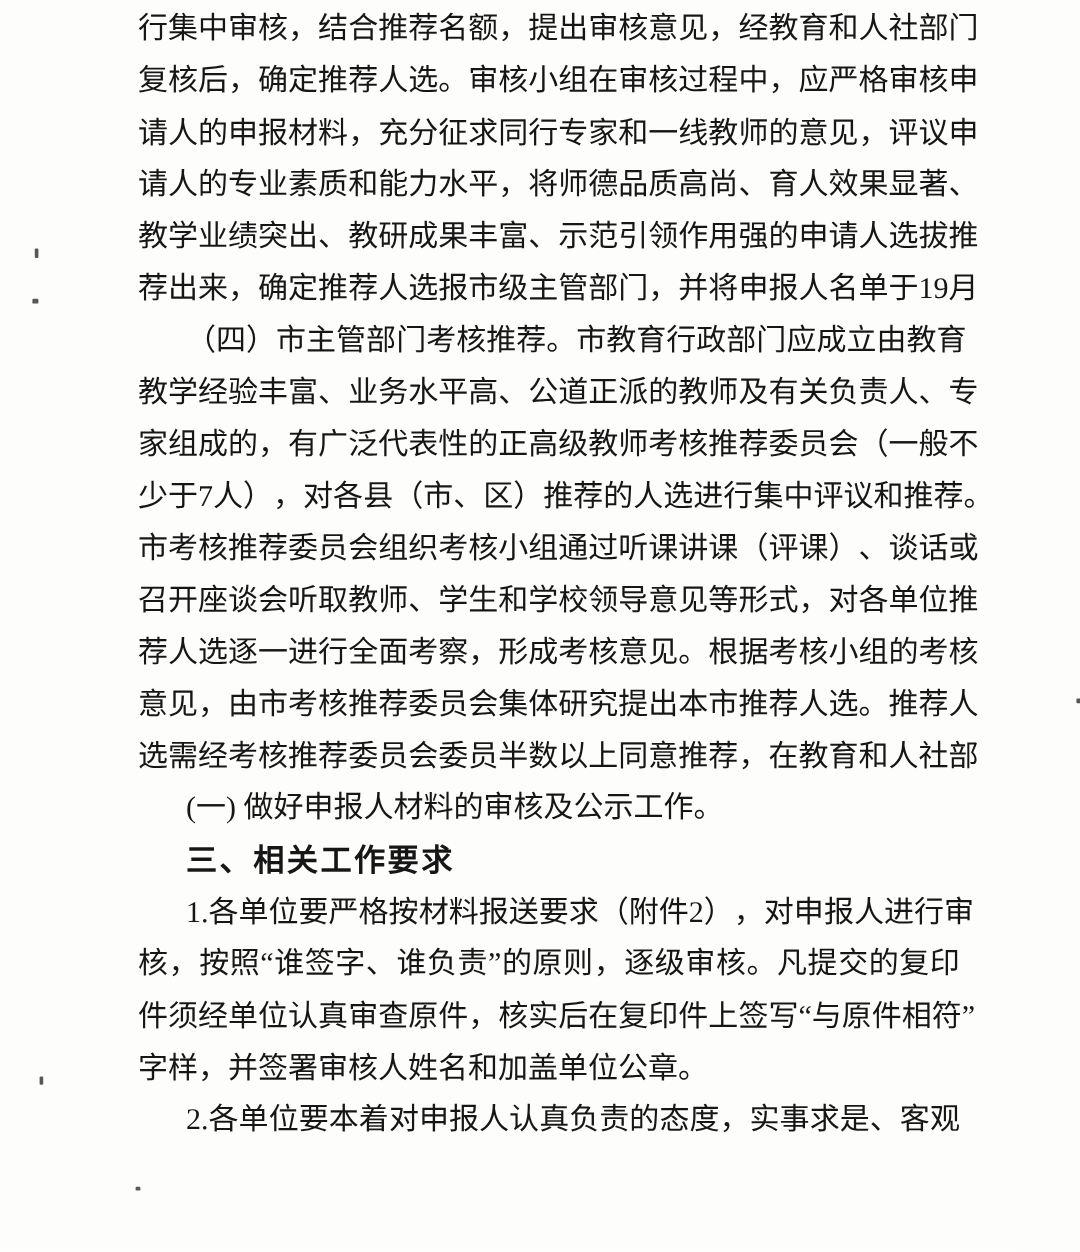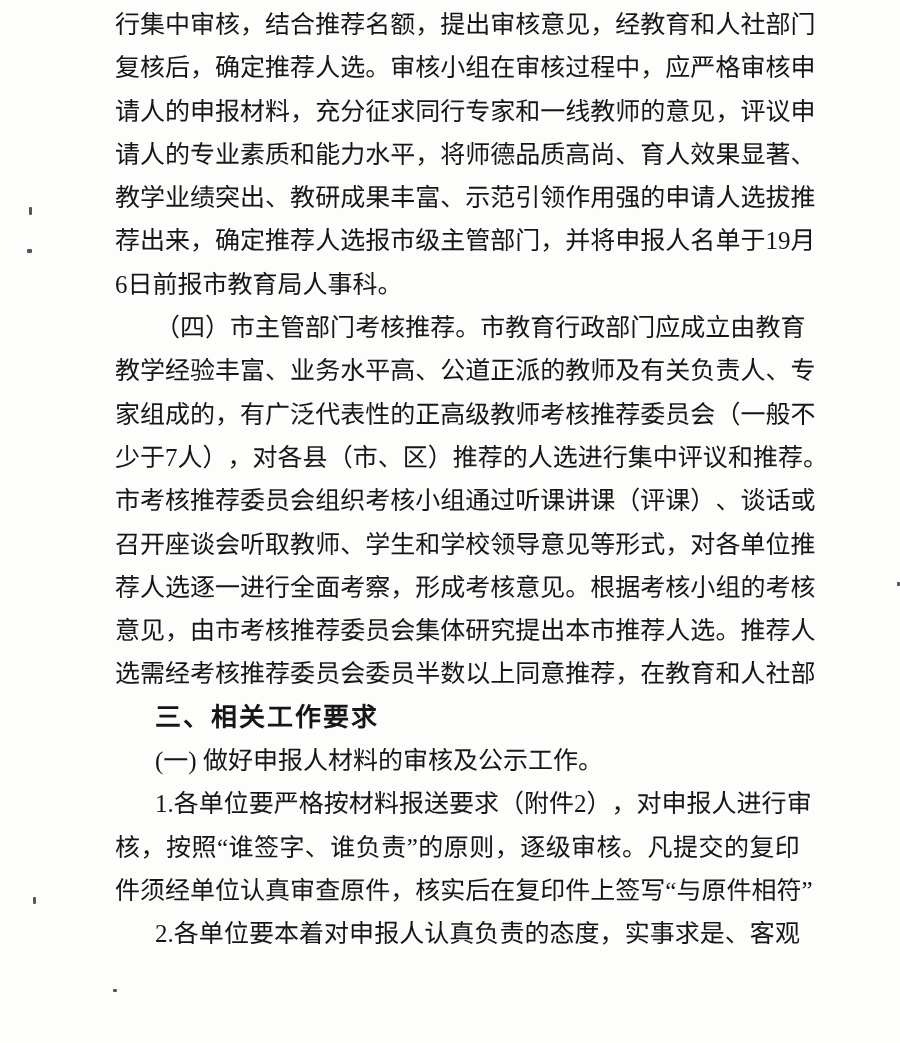--- a/index.html
+++ b/index.html
@@ -228,21 +228,20 @@
           <span>将</span>
           <span>申</span>
           <span>报</span>
           <span>人</span>
           <span>名</span>
           <span>单</span>
           <span>于</span>
           <span>19</span>
           <span>月</span>
         </div>
-        <div class="line">6日前报市教育局人事科。</div>
       </div>
       <div class="para">
         <div class="line justify indent">
           <span>（</span>
           <span>四</span>
           <span>）</span>
           <span>市</span>
           <span>主</span>
           <span>管</span>
           <span>部</span>
@@ -502,24 +501,24 @@
           <span>在</span>
           <span>教</span>
           <span>育</span>
           <span>和</span>
           <span>人</span>
           <span>社</span>
           <span>部</span>
         </div>
       </div>
       <div class="para">
-        <div class="line indent heading">三、相关工作要求</div>
+        <div class="line indent">(一) 做好申报人材料的审核及公示工作。</div>
       </div>
       <div class="para">
-        <div class="line indent">(一) 做好申报人材料的审核及公示工作。</div>
+        <div class="line indent heading">三、相关工作要求</div>
       </div>
       <div class="para">
         <div class="line justify indent">
           <span>1.</span>
           <span>各</span>
           <span>单</span>
           <span>位</span>
           <span>要</span>
           <span>严</span>
           <span>格</span>
@@ -598,20 +597,21 @@
           <span>签</span>
           <span>写</span>
           <span>“</span>
           <span>与</span>
           <span>原</span>
           <span>件</span>
           <span>相</span>
           <span>符</span>
           <span>”</span>
         </div>
+        <div class="line">字样，并签署审核人姓名和加盖单位公章。</div>
       </div>
       <div class="para">
         <div class="line justify indent">
           <span>2.</span>
           <span>各</span>
           <span>单</span>
           <span>位</span>
           <span>要</span>
           <span>本</span>
           <span>着</span>

